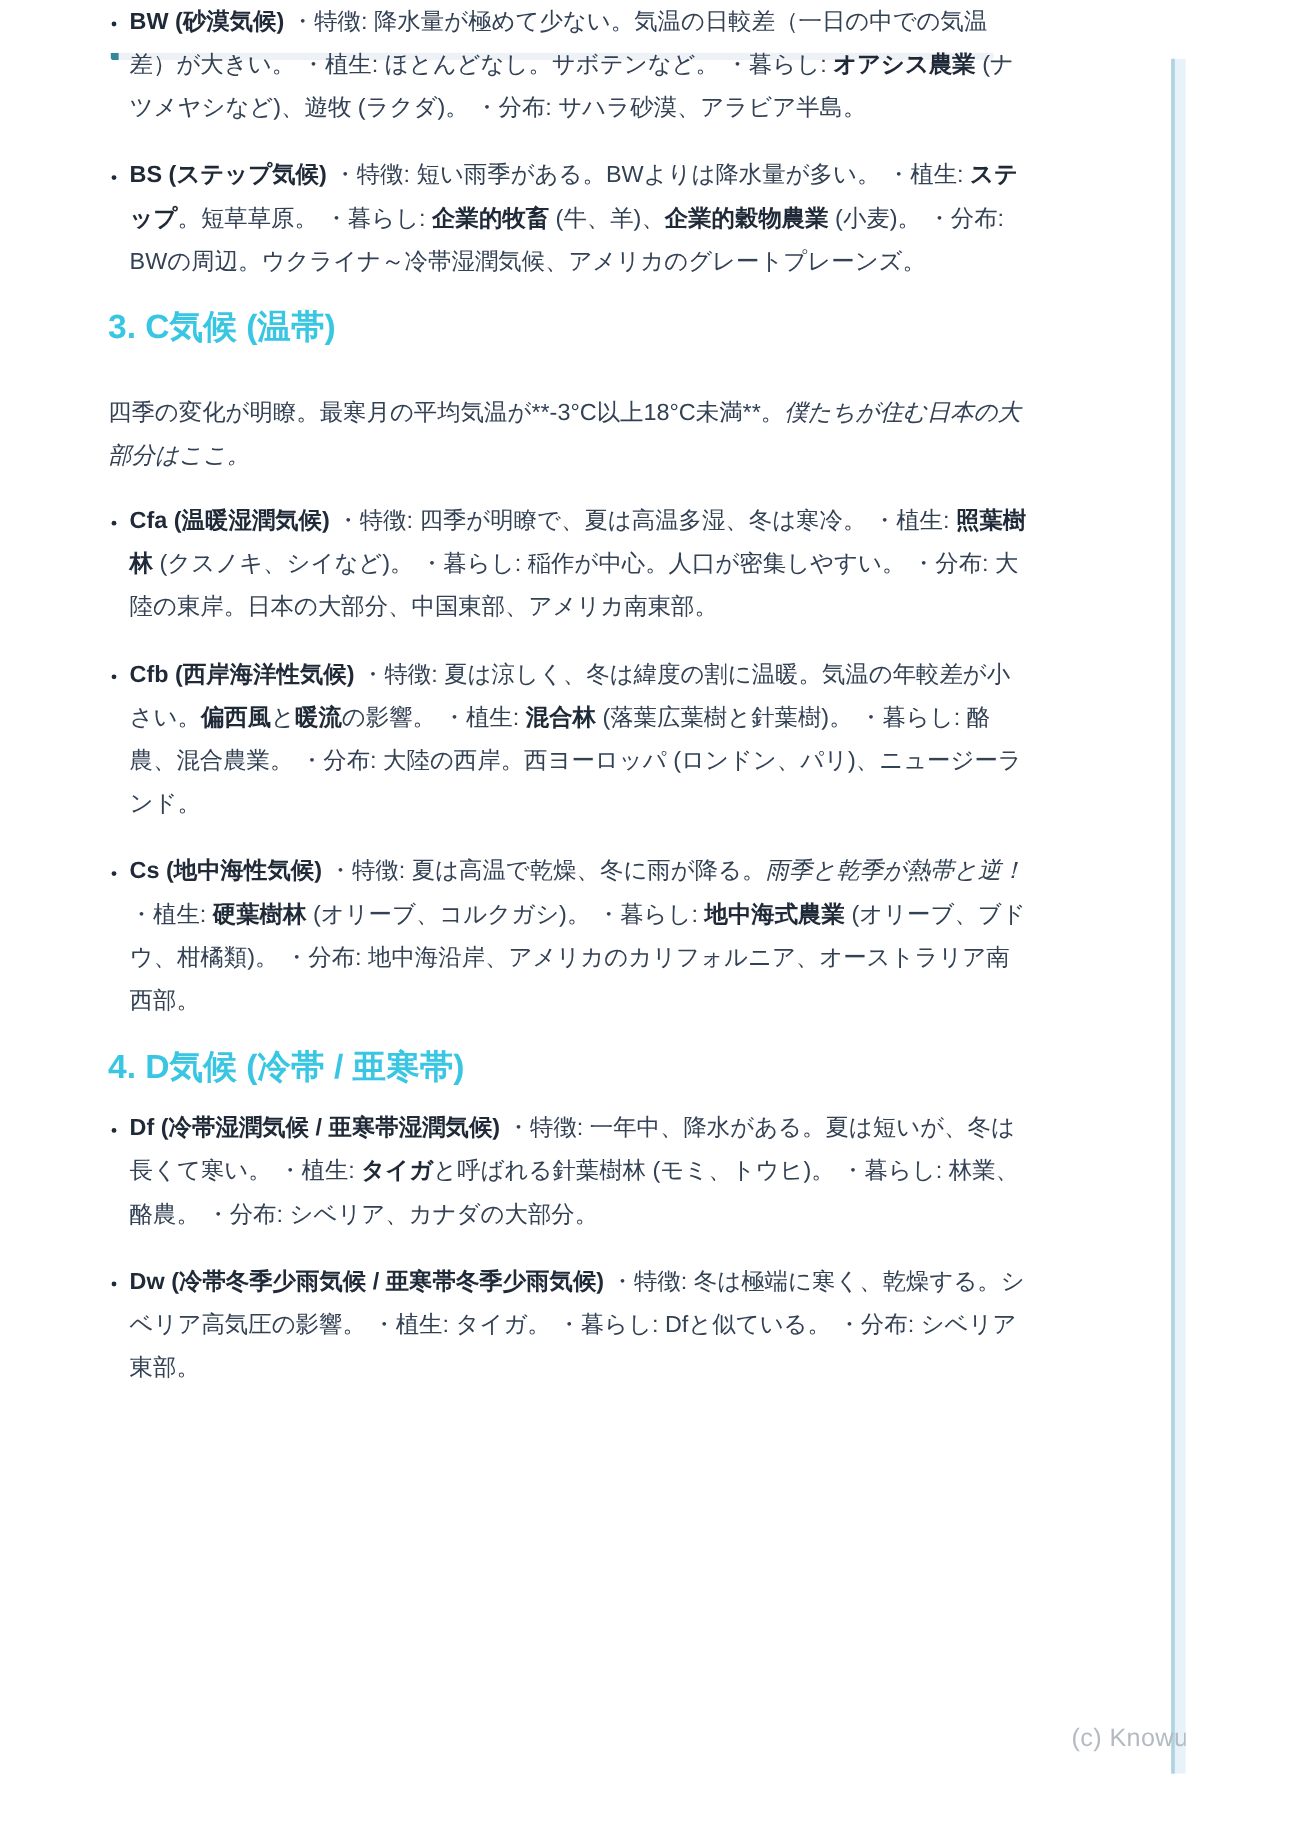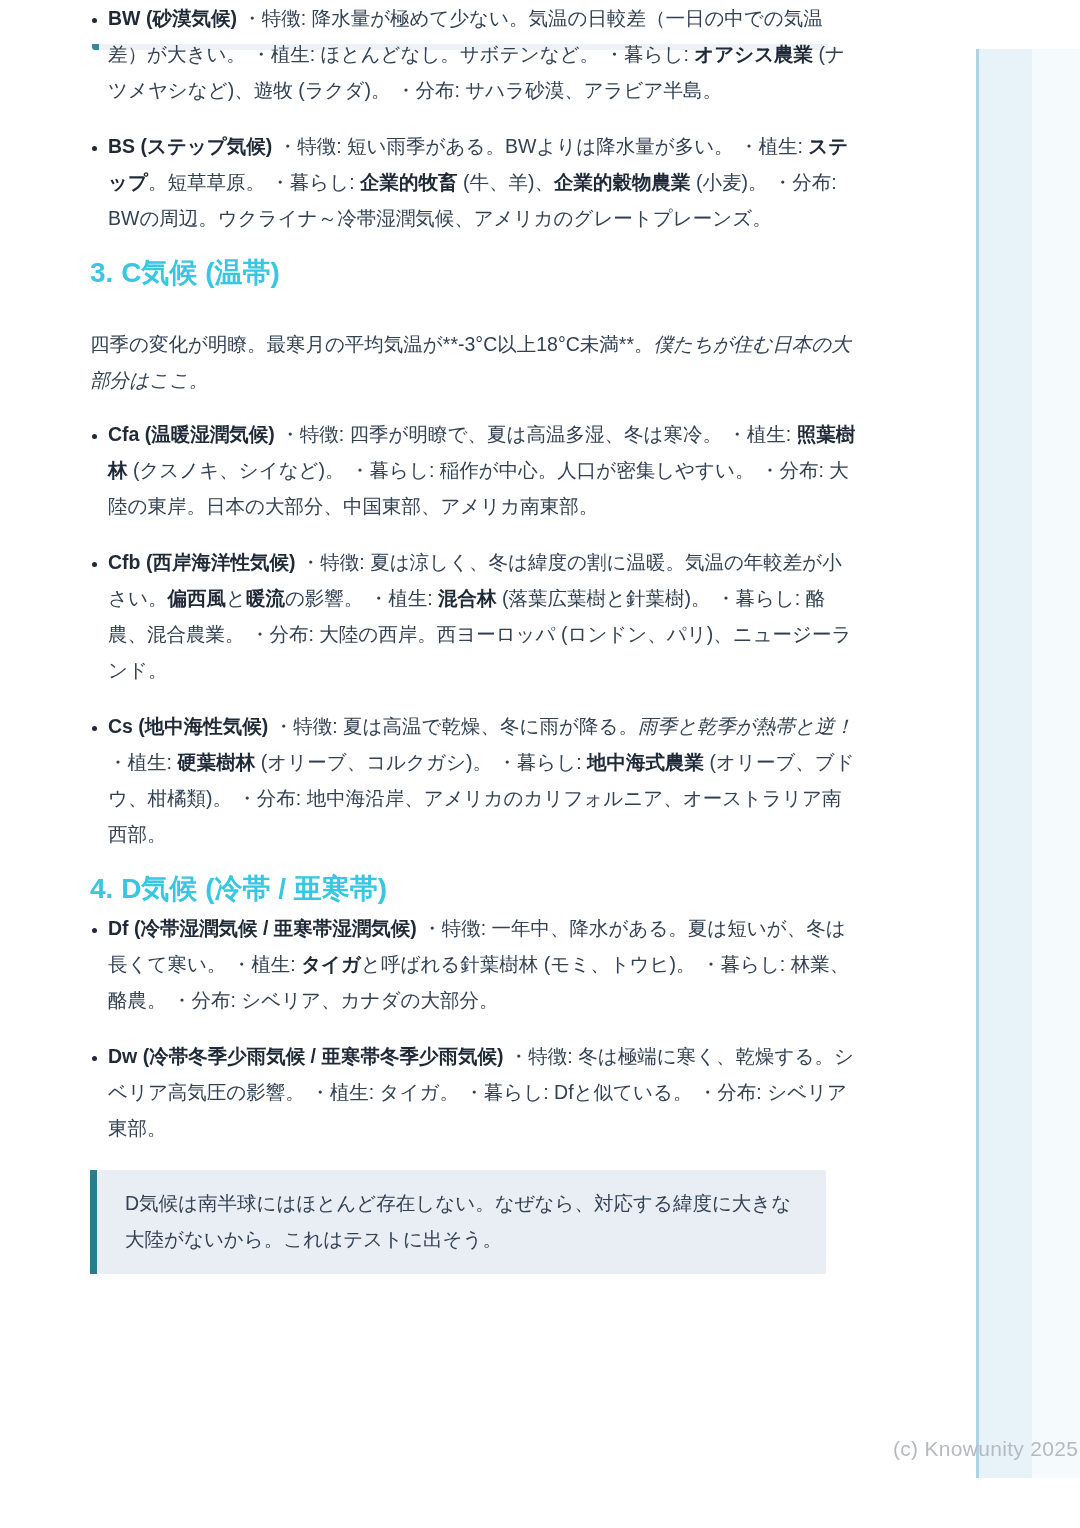--- a/index.html
+++ b/index.html
@@ -3,21 +3,21 @@
 <meta charset="utf-8">
 <style>
   * { margin: 0; padding: 0; box-sizing: border-box; }
   html, body { background: #ffffff; }
   body {
     width: 1080px; height: 1528px;
     font-family: "Liberation Sans", "DejaVu Sans", sans-serif;
     position: relative; overflow: hidden;
   }
   .page {
-    position: relative; width: 1080px; height: 1528px;
+    position: relative; width: 988px; height: 1528px;
     background: #ffffff; overflow: hidden; padding-left: 20px;
   }
   
   .top-remnant {
     position: absolute; left: 92px; top: 44px;
     width: 736px; height: 6px;
     background: #eef2f6;
     border-left: 7px solid #35889a;
     border-radius: 0 0 3px 3px;
   }
@@ -30,21 +30,21 @@
   ul.bullets { list-style: disc; padding-left: 18px; margin: 0; }
   ul.bullets li { margin-bottom: 20px; color: #334155; }
   ul.bullets li::marker { color: #1f2937; font-size: 16px; }
   ul.bullets li:last-child { margin-bottom: 0; }
   .bullets-first { margin-top: 66px; }
   h2.section-heading {
     color: #38c6e3; font-size: 28px; line-height: 34px;
     font-weight: 700; margin-top: 20px;
   }
   p.section-intro { margin-top: 36px; margin-bottom: 18px; }
-  ul.bullets.mid { margin-top: 4px; }
+  ul.bullets.mid { margin-top: 16px; }
   .sec-gap { margin-top: 18px; }
   .b { font-weight: 700; color: #1f2937; }
   .i { font-style: italic; }
   .callout {
     margin-top: 24px;
     width: 736px;
     background: #e9eef4;
     border-left: 7px solid #2a7d8e;
     border-radius: 0 2px 2px 0;
     padding: 15px 28px 17px 28px;
@@ -93,23 +93,20 @@
     </ul>
 
     <h2 class="section-heading sec-gap">4. D気候 (冷帯 / 亜寒帯)</h2>
 
 
     <ul class="bullets mid">
       <li><span class="b">Df (冷帯湿潤気候 / 亜寒帯湿潤気候)</span><span> ・特徴: 一年中、降水がある。夏は短いが、冬は長くて寒い。 ・植生: </span><span class="b">タイガ</span><span>と呼ばれる針葉樹林 (モミ、トウヒ)。 ・暮らし: 林業、酪農。 ・分布: シベリア、カナダの大部分。</span></li>
       <li><span class="b">Dw (冷帯冬季少雨気候 / 亜寒帯冬季少雨気候)</span><span> ・特徴: 冬は極端に寒く、乾燥する。シベリア高気圧の影響。 ・植生: タイガ。 ・暮らし: Dfと似ている。 ・分布: シベリア東部。</span></li>
     </ul>
 
-    <div class="callout">
-      <p>D気候は南半球にはほとんど存在しない。なぜなら、対応する緯度に大きな大陸がないから。これはテストに出そう。</p>
-    </div>
 
   </div>
 
   <div class="side-strip"></div>
   <div class="side-strip-outer"></div>
 
   <div class="watermark">(c) Knowunity 2025</div>
 
 </div>
 

